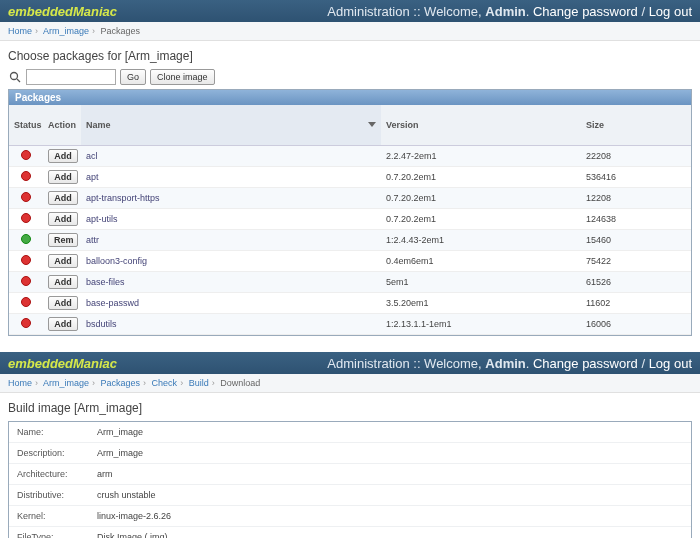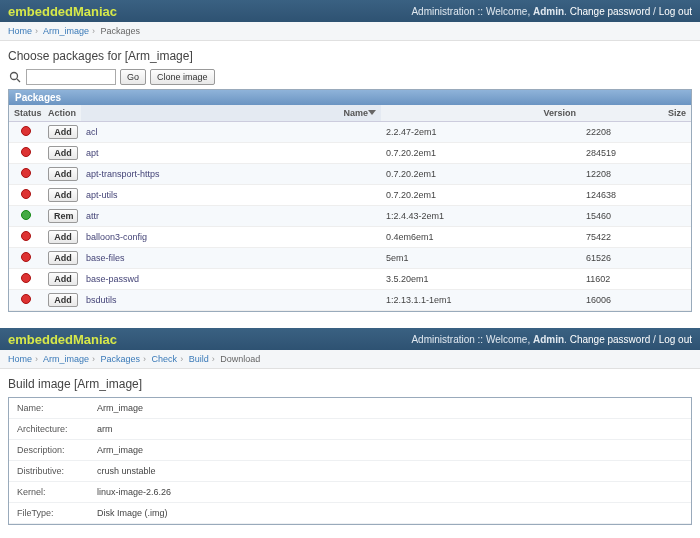--- a/index.html
+++ b/index.html
@@ -1,40 +1,40 @@
 <!DOCTYPE html>
 <html><head>
 <meta charset="utf-8">
 <style>
   * { box-sizing: border-box; margin: 0; padding: 0; }
   body { font-family: Verdana, Arial, sans-serif; font-size: 10px; color: #333; background: #fff; width: 700px; }
 
   .topbar { background: #3a5a7a; background: linear-gradient(#3a6182, #2e5272); color: #fff; height: 22px; display: flex; align-items: center; padding: 0 8px; justify-content: space-between; }
-  .topbar .brand { color: #d6e84a; font-weight: bold; font-size: 13px; }
-  .topbar .right { color: #e0e8f0; font-size: 10px; text-align: right; }
+  .topbar .brand { color: #d6e84a; font-weight: bold; font-size: 13px; font-style: italic; }
+  .topbar .right { color: #e0e8f0; font-size: 13px; text-align: right; }
   .topbar .right a { color: #fff; text-decoration: none; }
   .topbar .right .strong { font-weight: bold; }
 
   .breadcrumb { background: #f4f6f8; padding: 4px 8px; font-size: 9px; color: #666; border-bottom: 1px solid #e0e0e0; }
   .breadcrumb a { color: #3a7ab8; text-decoration: none; }
   .breadcrumb .sep { color: #999; padding: 0 3px; }
 
   .page { padding: 8px; }
   h1.page-title { font-size: 12px; font-weight: normal; color: #444; margin-bottom: 6px; }
 
   .toolbar { display: flex; align-items: center; gap: 4px; margin-bottom: 4px; }
   .search-icon { width: 14px; height: 14px; display: inline-flex; align-items: center; justify-content: center; }
   .search-input { border: 1px solid #aaa; height: 16px; width: 90px; font-size: 10px; padding: 0 2px; }
   .btn { background: linear-gradient(#fdfdfd, #e8e8e8); border: 1px solid #999; border-radius: 2px; font-size: 9px; padding: 2px 6px; cursor: pointer; color: #333; }
 
   .panel { border: 1px solid #9ab; margin-bottom: 8px; }
   .panel-header { background: linear-gradient(#8fb3d9, #6a94c2); color: #fff; font-size: 10px; font-weight: bold; padding: 2px 6px; }
 
   table.grid { width: 100%; border-collapse: collapse; table-layout: fixed; }
-  table.grid th { background: #eef2f6; border-bottom: 1px solid #ccd; font-size: 9px; font-weight: bold; text-align: right; padding: 3px 5px; color: #555; }
+  table.grid th { background: #eef2f6; border-bottom: 1px solid #ccd; font-size: 9px; font-weight: bold; text-align: left; padding: 15px 5px; color: #555; }
   table.grid th.sorted { background: #e4eaf2; }
   table.grid td { padding: 3px 5px; font-size: 9px; color: #444; border-bottom: 1px solid #eee; }
   table.grid tr:nth-child(odd) td { background: #f6f9fc; }
   table.grid tr:nth-child(even) td { background: #fff; }
 
   .col-status { width: 34px; text-align: center; }
   .col-action { width: 38px; }
   .col-name { width: auto; }
   .col-version { width: 200px; }
   .col-size { width: 110px; }
@@ -113,21 +113,21 @@
             <td class="col-action"><button class="action-btn">Add</button></td>
             <td class="col-name"><a href="#" style="color:#447;text-decoration:none">acl</a></td>
             <td class="col-version">2.2.47-2em1</td>
             <td class="col-size">22208</td>
           </tr>
           <tr>
             <td class="col-status" style="text-align:center"><span class="status-dot status-red"></span></td>
             <td class="col-action"><button class="action-btn">Add</button></td>
             <td class="col-name"><a href="#" style="color:#447;text-decoration:none">apt</a></td>
             <td class="col-version">0.7.20.2em1</td>
-            <td class="col-size">284519</td>
+            <td class="col-size">536416</td>
           </tr>
           <tr>
             <td class="col-status" style="text-align:center"><span class="status-dot status-red"></span></td>
             <td class="col-action"><button class="action-btn">Add</button></td>
             <td class="col-name"><a href="#" style="color:#447;text-decoration:none">apt-transport-https</a></td>
             <td class="col-version">0.7.20.2em1</td>
             <td class="col-size">12208</td>
           </tr>
           <tr>
             <td class="col-status" style="text-align:center"><span class="status-dot status-red"></span></td>
@@ -200,28 +200,28 @@
   <h1 class="page-title">Build image [Arm_image]</h1>
 
   <div class="panel">
     <table class="info-table">
       <tbody>
           <tr>
             <td class="label">Name:</td>
             <td>Arm_image</td>
           </tr>
       <tr>
+            <td class="label">Description:</td>
+            <td>Arm_image</td>
+          </tr>
+      <tr>
             <td class="label">Architecture:</td>
             <td>arm</td>
           </tr>
       <tr>
-            <td class="label">Description:</td>
-            <td>Arm_image</td>
-          </tr>
-      <tr>
             <td class="label">Distributive:</td>
             <td>crush unstable</td>
           </tr>
       <tr>
             <td class="label">Kernel:</td>
             <td>linux-image-2.6.26</td>
           </tr>
       <tr>
             <td class="label">FileType:</td>
             <td>Disk Image (.img)</td>

